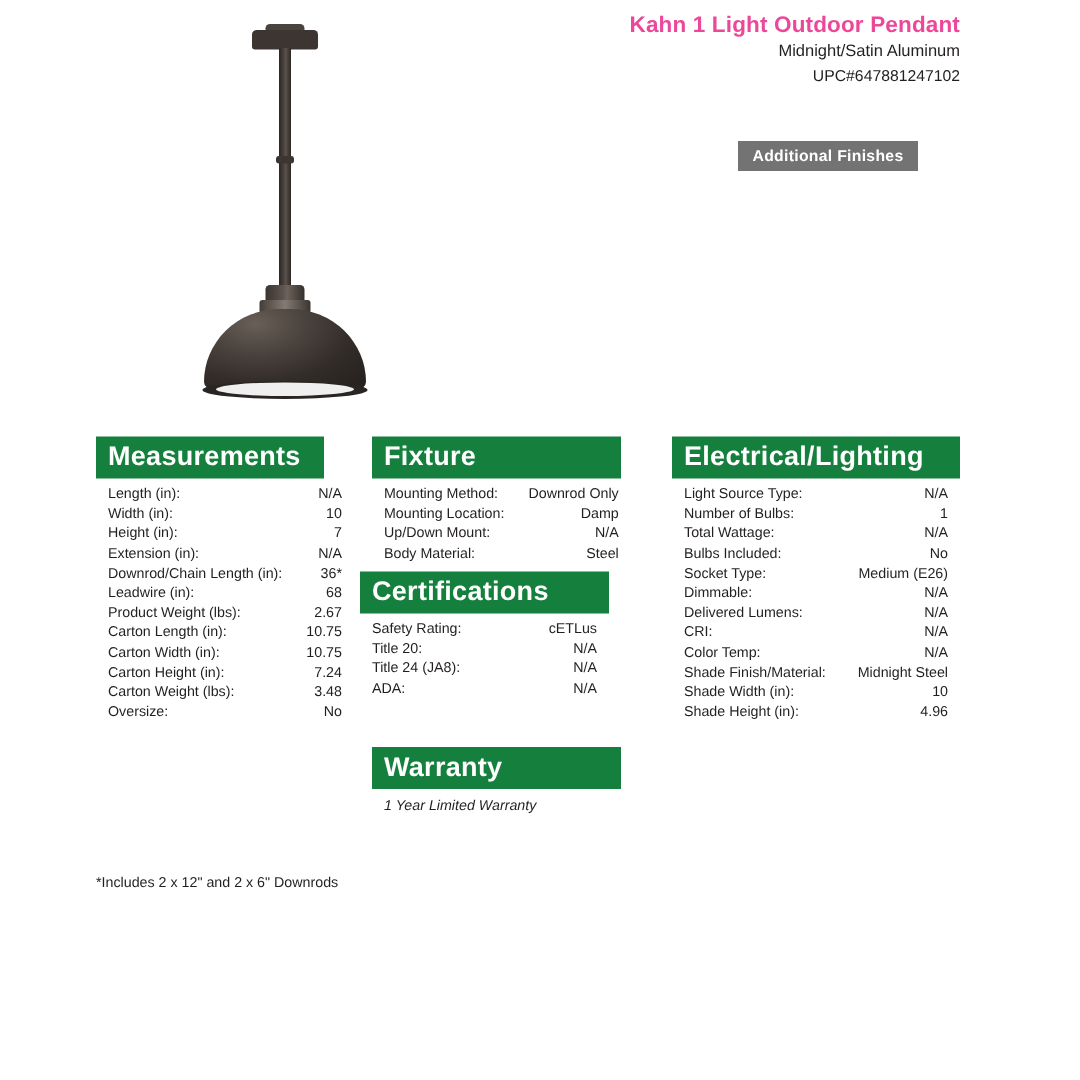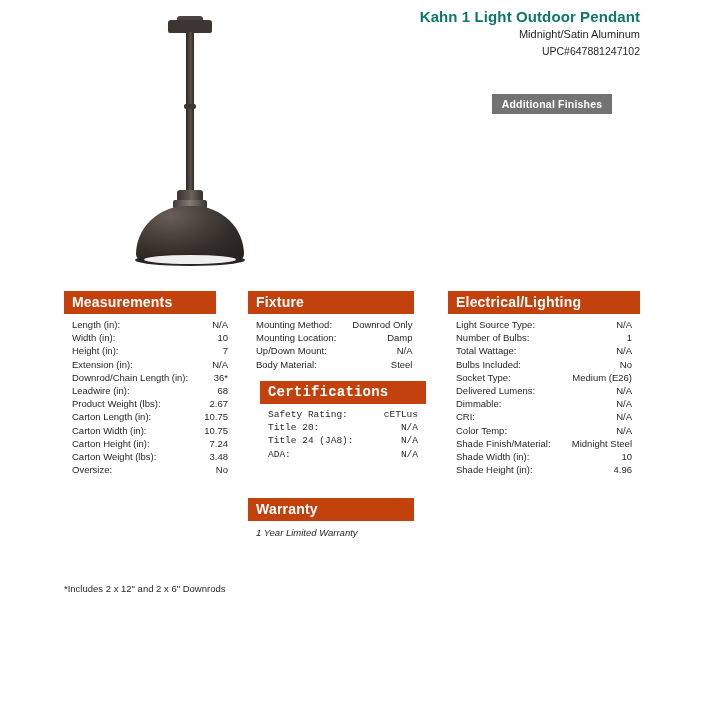--- a/index.html
+++ b/index.html
@@ -19,21 +19,21 @@
   
   .header {
     position: absolute;
     top: 8px;
     right: 80px;
     text-align: right;
   }
   .product-title {
     font-size: 15px;
     font-weight: bold;
-    color: #0f766e;
+    color: #ec4899;
     line-height: 18px;
     letter-spacing: 0.1px;
   }
   .product-subtitle {
     font-size: 11px;
     color: #231f20;
     line-height: 15px;
     margin-top: 1px;
   }
   .product-upc {
@@ -153,23 +153,23 @@
     top: 247px;
     transform: translateX(-50%);
     width: 92px;
     height: 9px;
     background: #efefef;
     border-radius: 50%;
   }
 
   
   .section-header {
-    background: #c2410c;
+    background: #15803d;
     color: #ffffff;
-    font-size: 14px;
+    font-size: 18px;
     font-weight: bold;
     padding: 3px 8px 4px 8px;
     letter-spacing: 0.2px;
     box-sizing: border-box;
   }
   .spec-table {
     width: 100%;
     border-collapse: collapse;
     margin-top: 4px;
   }
@@ -195,21 +195,21 @@
     color: #231f20;
     font-style: italic;
   }
 
   
   .col {
     position: absolute;
   }
   .col-measurements { left: 64px;  top: 291px; width: 152px; }
   .col-fixture      { left: 248px; top: 291px; width: 166px; }
-  .col-certs        { left: 260px; top: 381px; width: 166px; font-family: Liberation Mono, monospace; }
+  .col-certs        { left: 240px; top: 381px; width: 166px; }
   .col-warranty     { left: 248px; top: 471px; width: 166px; margin-top: 27px; }
   .col-electrical   { left: 448px; top: 291px; width: 192px; }
 
   .footnote {
     position: absolute;
     left: 64px;
     top: 583px;
     font-size: 9.5px;
     color: #231f20;
   }
@@ -364,25 +364,25 @@
         </tr>
       <tr>
           <td class="label">Bulbs Included:</td>
           <td class="value">No</td>
         </tr>
       <tr>
           <td class="label">Socket Type:</td>
           <td class="value">Medium (E26)</td>
         </tr>
       <tr>
+          <td class="label">Dimmable:</td>
+          <td class="value">N/A</td>
+        </tr>
+      <tr>
           <td class="label">Delivered Lumens:</td>
-          <td class="value">N/A</td>
-        </tr>
-      <tr>
-          <td class="label">Dimmable:</td>
           <td class="value">N/A</td>
         </tr>
       <tr>
           <td class="label">CRI:</td>
           <td class="value">N/A</td>
         </tr>
       <tr>
           <td class="label">Color Temp:</td>
           <td class="value">N/A</td>
         </tr>

